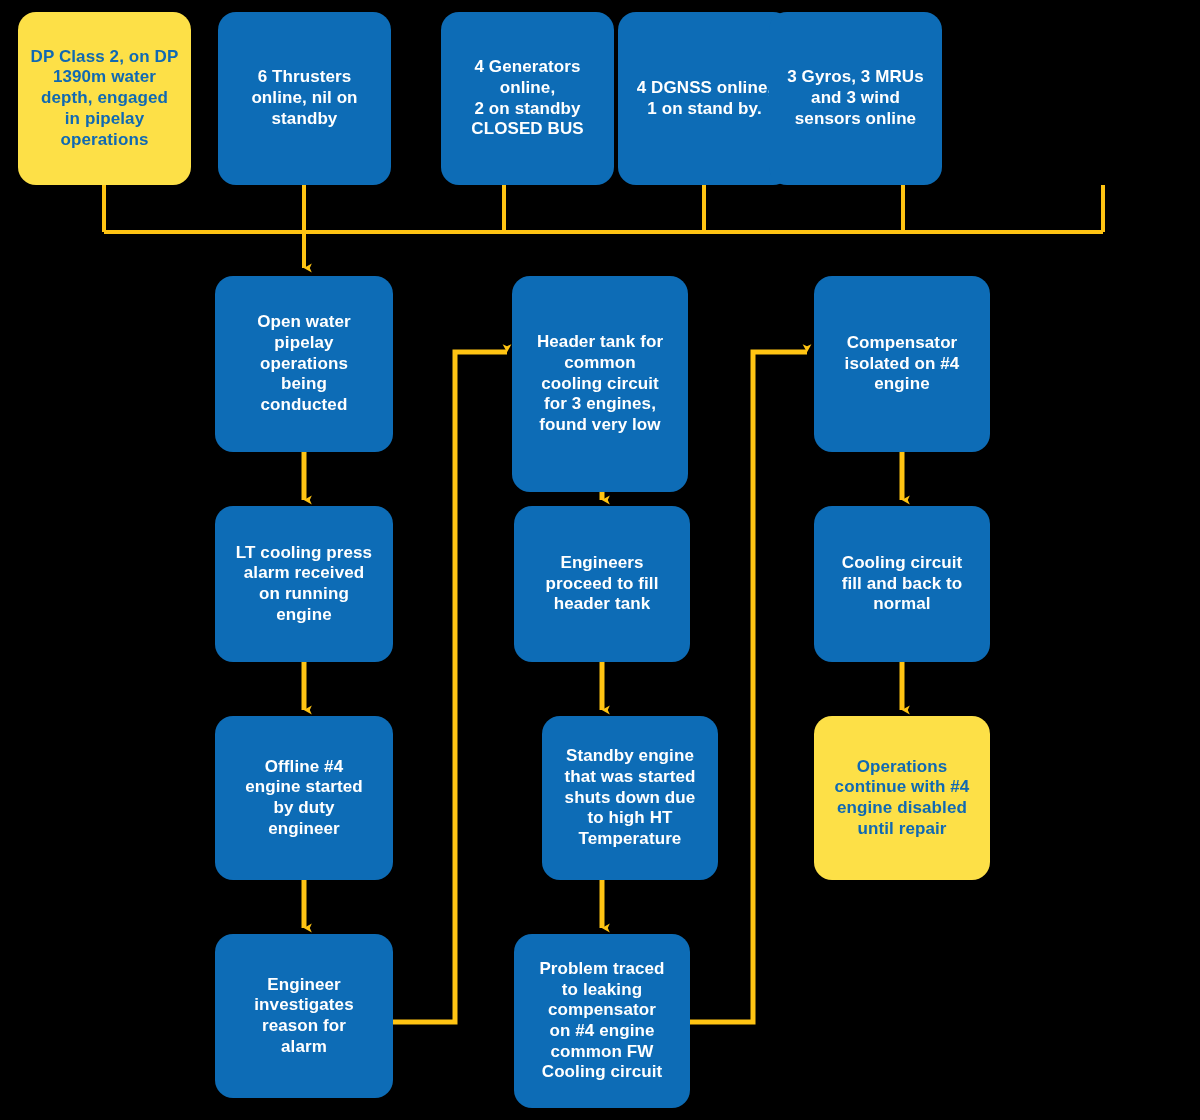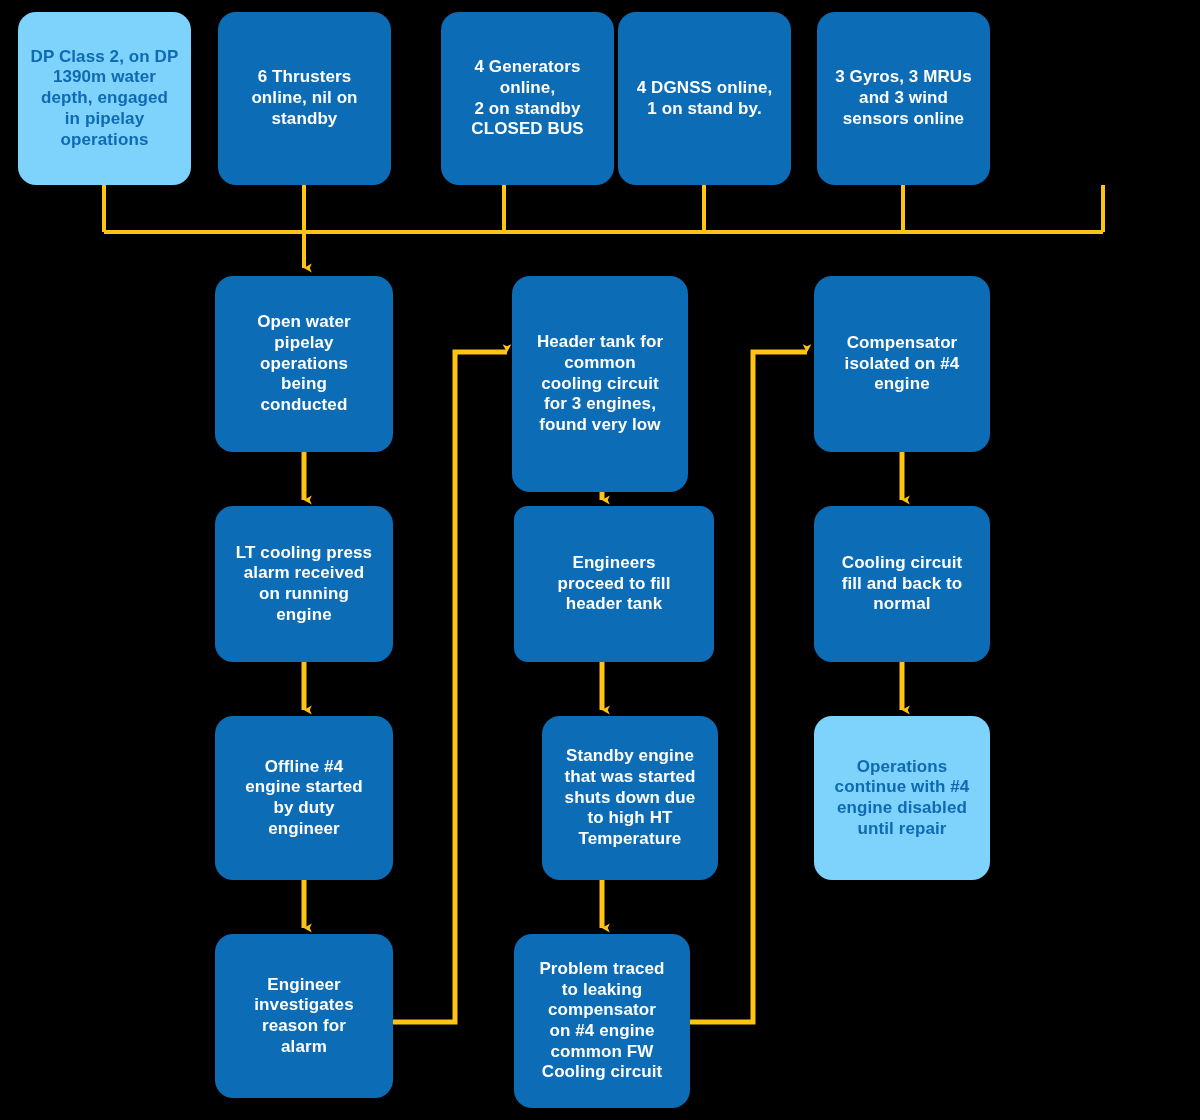--- a/index.html
+++ b/index.html
@@ -39,21 +39,21 @@
     line-height: 1.22;
     font-weight: 700;
     letter-spacing: 0.1px;
     white-space: pre-line;
   }
   .node.blue {
     background: #0d6cb6;
     color: #ffffff;
   }
   .node.yellow {
-    background: #7dd3fc;
+    background: #fde047;
     color: #1069b3;
   }
   .node .txt {
     display: block;
     width: 100%;
     white-space: pre-line;
   }
 </style>
 </head>
 <body>
@@ -117,21 +117,21 @@
 online,
 2 on standby
 CLOSED BUS</span>
   </div>
 
   <div class="node blue" style="left:618px; top:12px; width:173px; height:173px; font-size:17px;">
     <span class="txt">4 DGNSS online,
 1 on stand by.</span>
   </div>
 
-  <div class="node blue" style="left:817px; top:12px; width:173px; height:173px; font-size:17px;">
+  <div class="node blue" style="left:769px; top:12px; width:173px; height:173px; font-size:17px;">
     <span class="txt">3 Gyros, 3 MRUs
 and 3 wind
 sensors online</span>
   </div>
 
 
   <div class="node blue" style="left:215px; top:276px; width:178px; height:176px; font-size:17px;">
     <span class="txt">Open water
 pipelay
 operations
@@ -161,21 +161,21 @@
   </div>
 
   <div class="node blue" style="left:512px; top:276px; width:176px; height:216px; font-size:17px;">
     <span class="txt">Header tank for
 common
 cooling circuit
 for 3 engines,
 found very low</span>
   </div>
 
-  <div class="node blue" style="left:514px; top:506px; width:200px; height:156px; font-size:17px;border-radius:14px;">
+  <div class="node blue" style="left:514px; top:506px; width:176px; height:156px; font-size:17px;">
     <span class="txt">Engineers
 proceed to fill
 header tank</span>
   </div>
 
   <div class="node blue" style="left:542px; top:716px; width:176px; height:164px; font-size:17px;">
     <span class="txt">Standby engine
 that was started
 shuts down due
 to high HT

